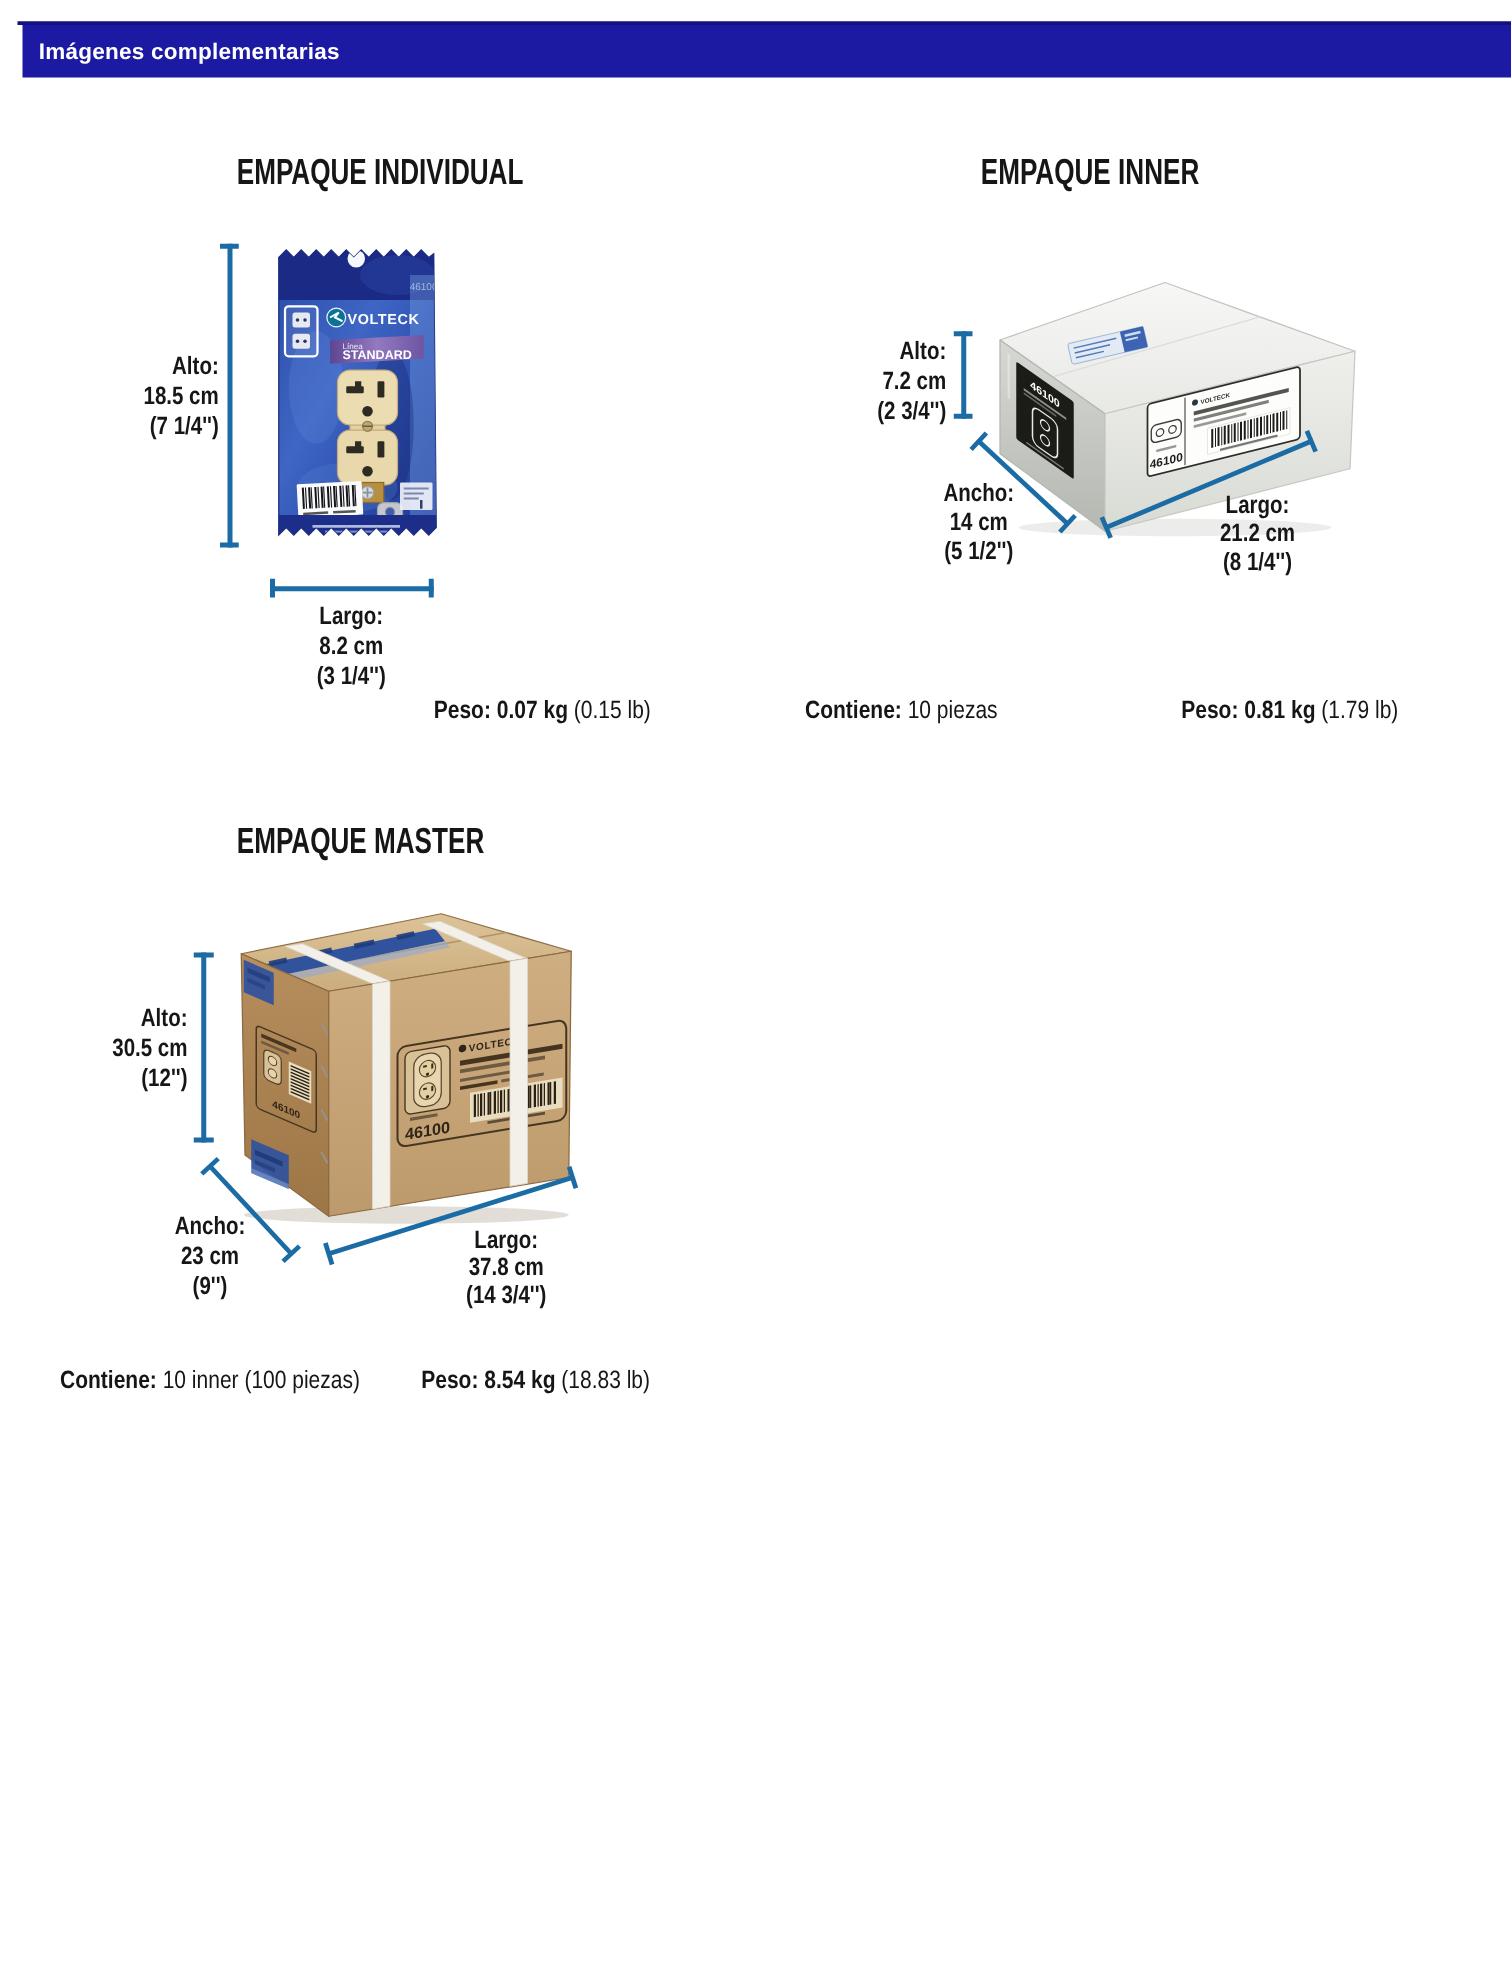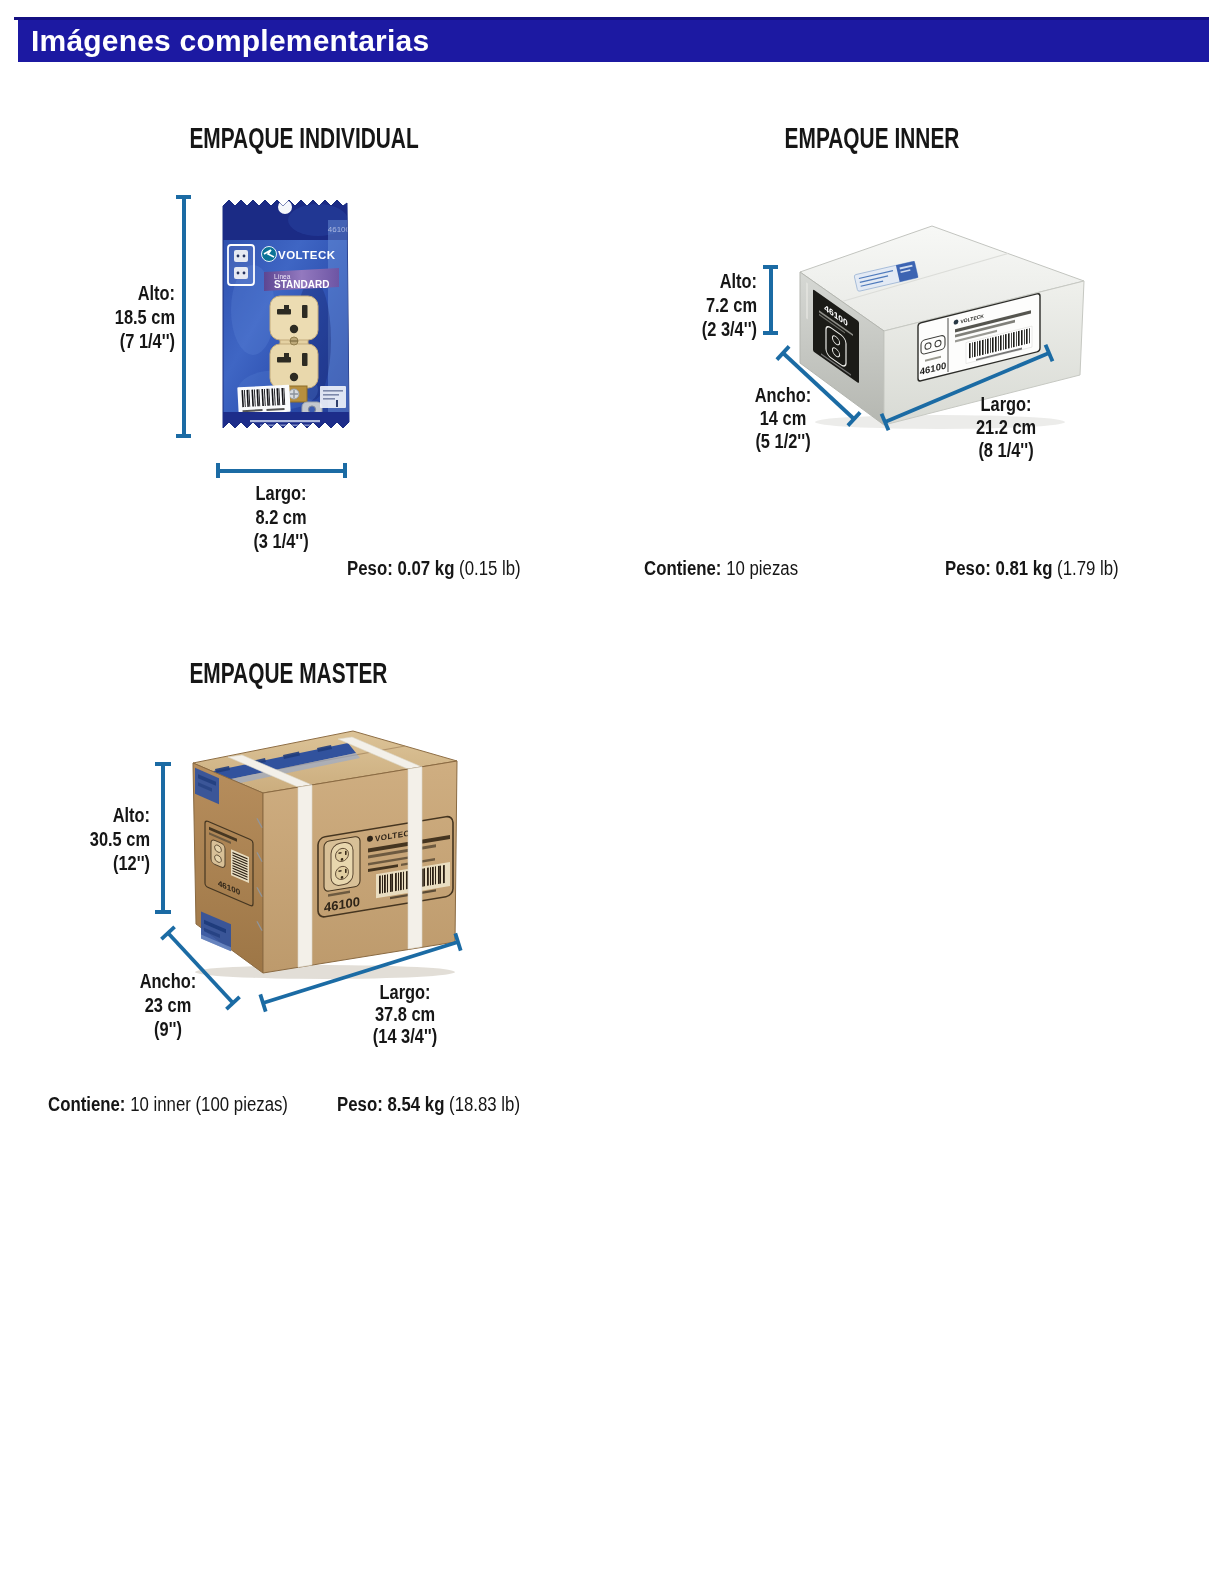--- a/index.html
+++ b/index.html
@@ -5,21 +5,21 @@
   html,body { margin:0; padding:0; background:#ffffff; }
   .page {
     position:relative; width:1209px; height:1574px; background:#ffffff;
     font-family:"Liberation Sans", sans-serif; color:#1a1a1a; overflow:hidden;
   }
   .topline { position:absolute; left:14px; top:17px; right:0; height:3px; background:#141082; }
   .header-bar {
     position:absolute; left:18px; top:20px; right:0; height:42px; background:#1c19a2;
     display:flex; align-items:center;
   }
-  .header-bar .ht { color:#ffffff; font-weight:bold; font-size:30px; padding-left:13px; letter-spacing:.2px; }
+  .header-bar .ht { color:#ffffff; font-weight:bold; font-size:18px; padding-left:13px; letter-spacing:.2px; }
 
   .sec-title {
     position:absolute; width:260px; text-align:center; font-weight:bold; font-size:29px;
     line-height:1; color:#161616; white-space:nowrap;
     transform:scaleX(.72); transform-origin:center;
   }
   .dim {
     position:absolute; font-weight:bold; font-size:20px; line-height:24px; color:#161616;
     white-space:nowrap;
   }

